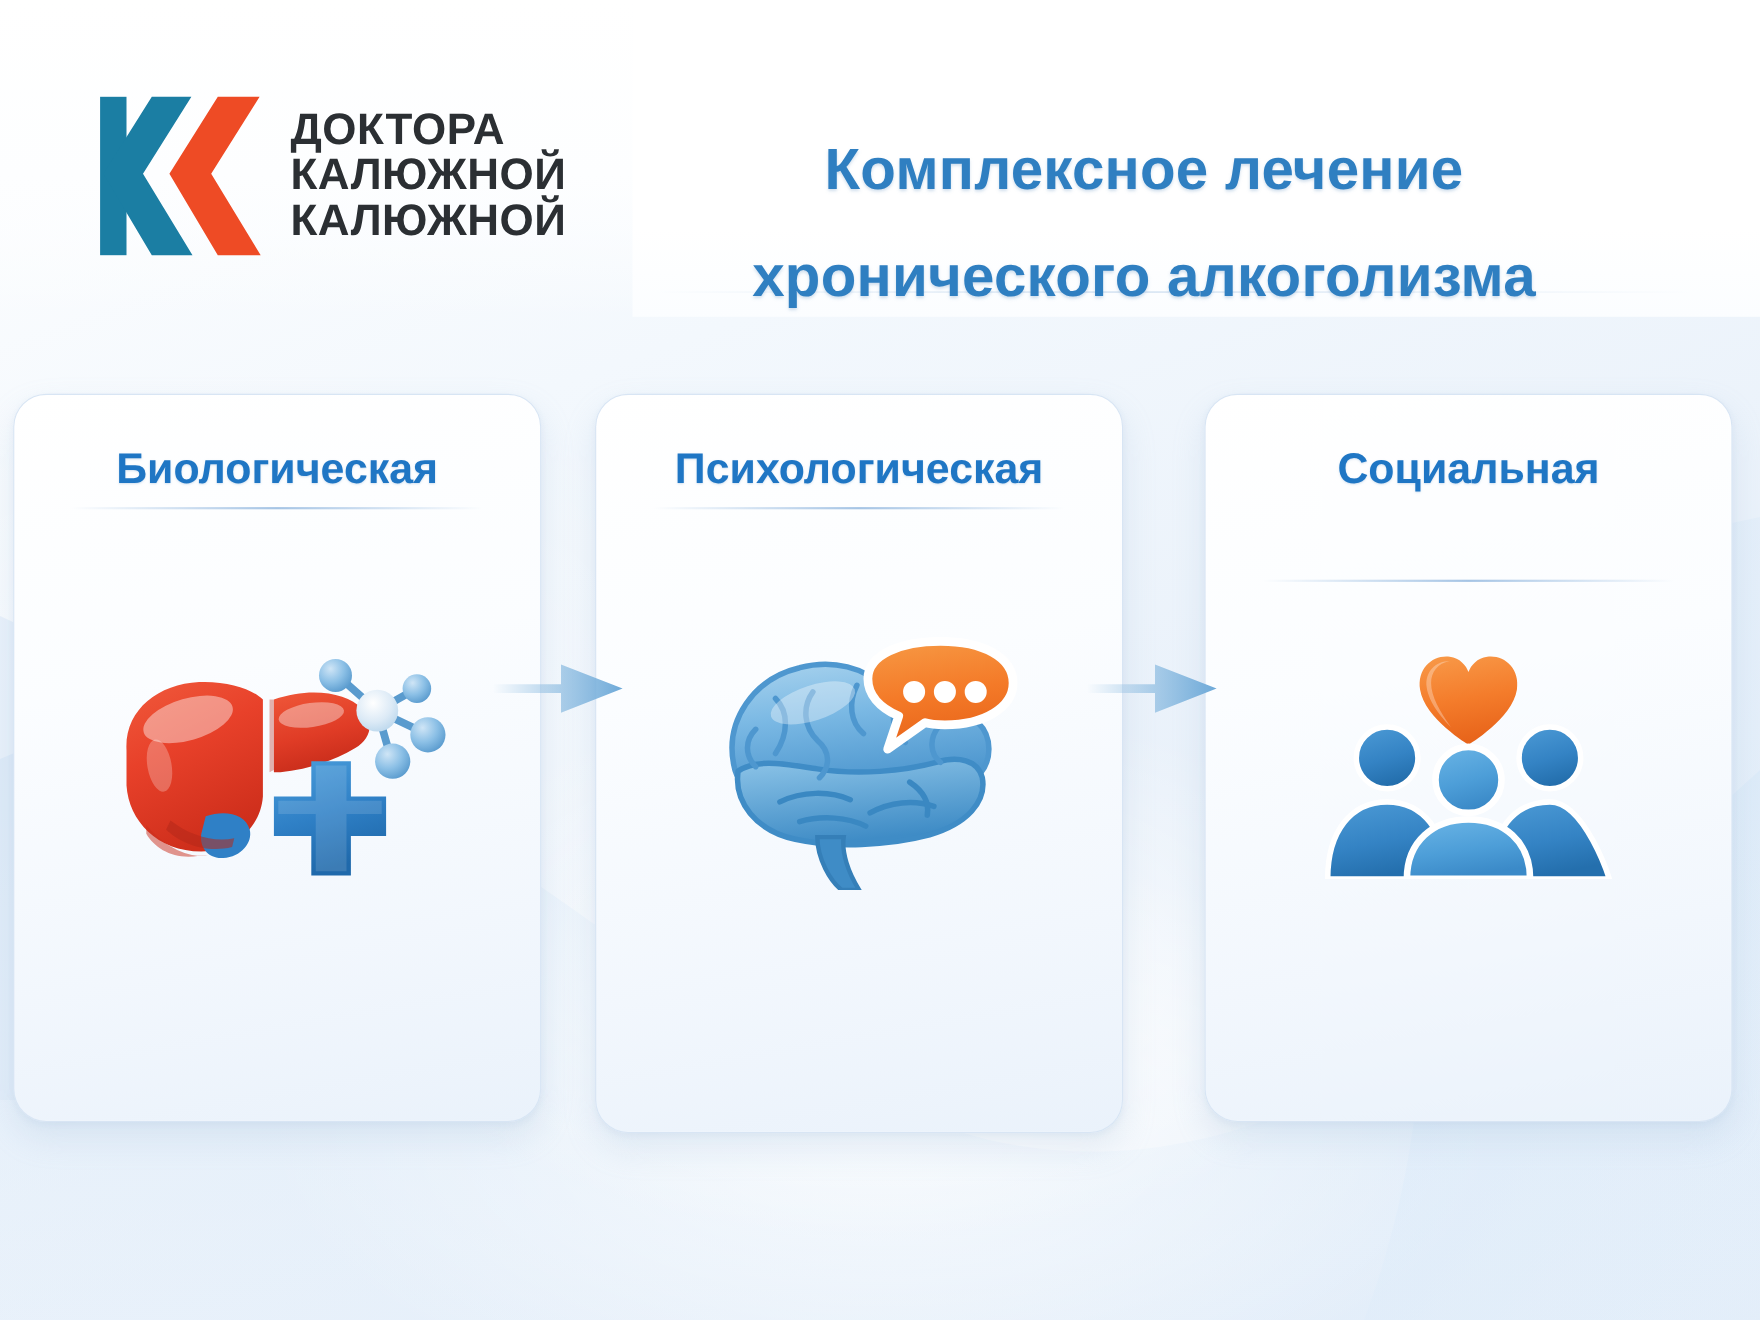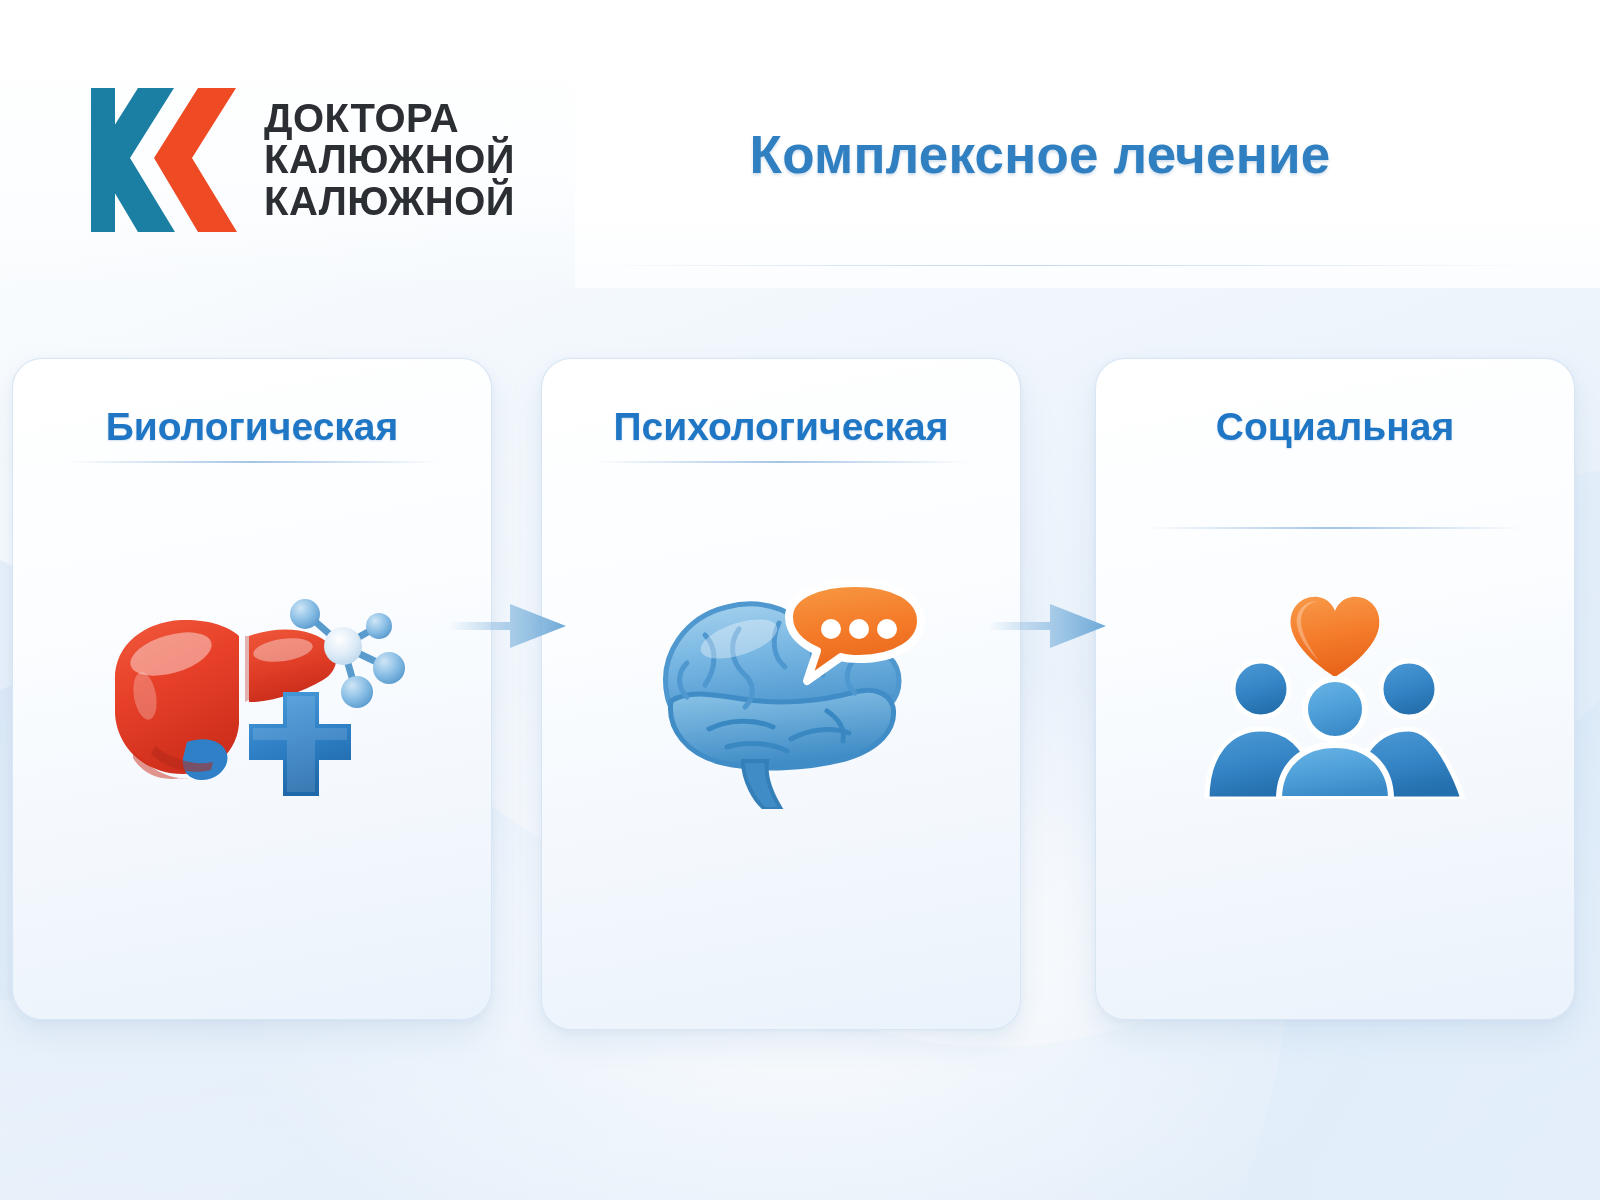--- a/index.html
+++ b/index.html
@@ -123,20 +123,21 @@
     </svg>
     <div class="logo-text">
       <span>ДОКТОРА</span>
       <span>КАЛЮЖНОЙ</span>
       <span>КАЛЮЖНОЙ</span>
     </div>
   </div>
 
   <div class="title">
     <span>Комплексное лечение</span>
+    <span>хронического алкоголизма</span>
   </div>
 
   <div class="cards">
 
     <div class="card card-1">
       <div class="card-title">
         <span>Биологическая</span>
       </div>
       <div class="card-rule rule-1"></div>
 

